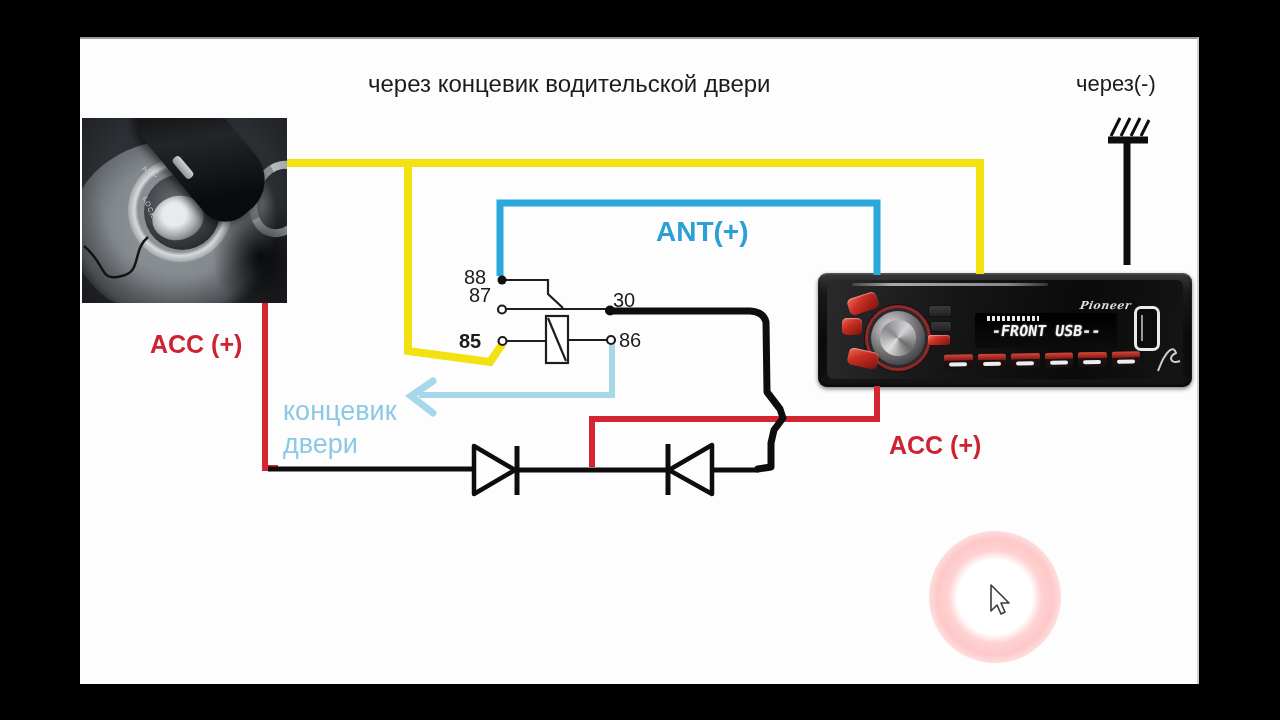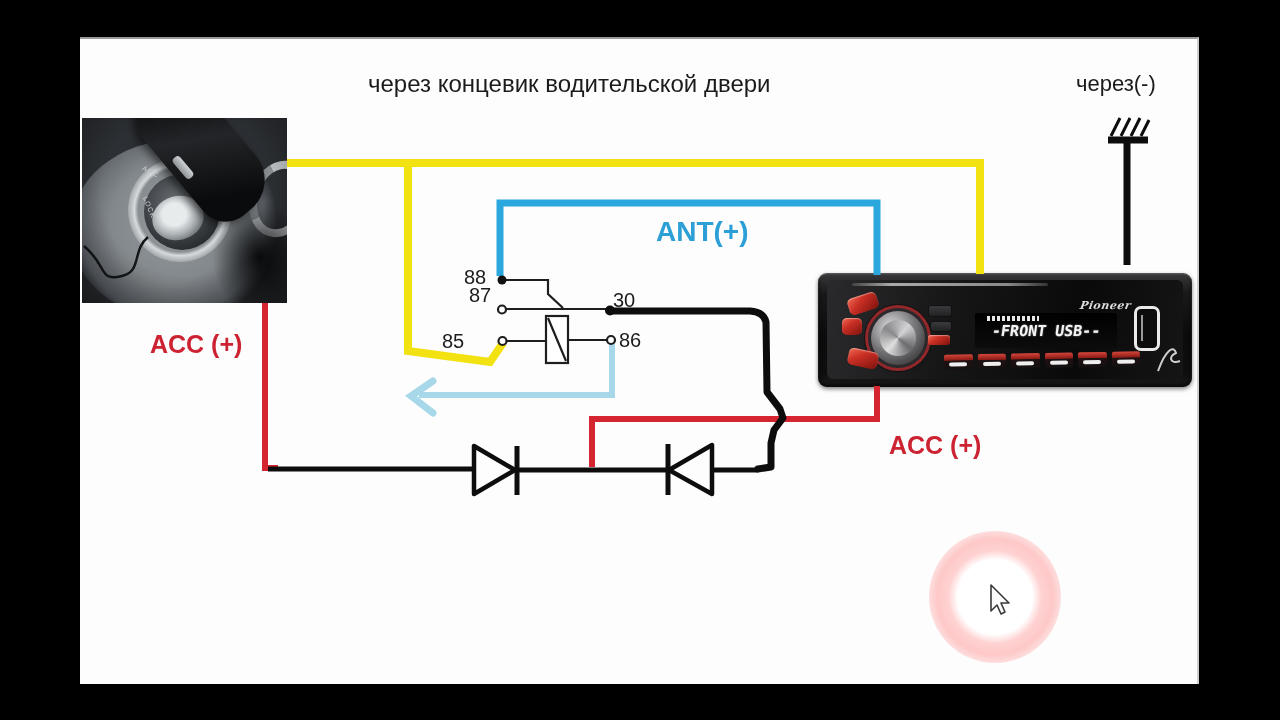--- a/index.html
+++ b/index.html
@@ -9,21 +9,21 @@
           border-top:2px solid #9a9a9a;border-right:2px solid #cfcfcf;box-sizing:border-box;}
   .wires{position:absolute;left:0;top:0;width:1280px;height:720px;z-index:3;pointer-events:none;}
   .lbl{position:absolute;z-index:4;white-space:nowrap;}
   .ttl{left:368px;top:70px;font-size:24px;color:#1b1b1b;}
   .mass{left:1076px;top:71px;font-size:22px;color:#1b1b1b;}
   .ant{left:656px;top:216px;font-size:28px;color:#2b9fd6;font-weight:600;}
   .accl{left:150px;top:330px;font-size:25px;color:#cc2231;font-weight:600;}
   .accr{left:889px;top:431px;font-size:25px;color:#cc2231;font-weight:600;}
   .door{left:283px;top:395px;font-size:27px;line-height:33px;color:#8cc9e5;}
   .pin{font-size:20px;color:#1c1c1e;}
-  .p88{left:464px;top:266px;} .p87{left:469px;top:284px;} .p85{left:442px;top:330px;}
+  .p88{left:464px;top:266px;} .p87{left:469px;top:284px;} .p85{left:459px;top:330px;font-weight:bold;}
   .p30{left:613px;top:289px;} .p86{left:619px;top:329px;}
 
   
   .photo{position:absolute;left:82px;top:118px;width:205px;height:185px;background:#2c2f33;
          overflow:hidden;z-index:2;}
   .photo *{position:absolute;}
   .ph-donut{left:-12px;top:22px;width:215px;height:180px;border-radius:50%;
     background:radial-gradient(circle at 47% 46%, #93989c 0%, #83888c 40%, #60656b 62%, rgba(44,47,51,0) 71%);}
   .ph-bezel{left:46px;top:40px;width:104px;height:104px;border-radius:50%;
     background:radial-gradient(circle, rgba(0,0,0,0) 0 57%, #d6dadc 62%, #9ba0a4 72%, #52575c 82%, rgba(0,0,0,0) 86%);}
@@ -203,20 +203,24 @@
       <circle cx="502.5" cy="341" r="4" fill="#ffffff"></circle>
       <circle cx="611" cy="340" r="4" fill="#ffffff"></circle>
     </g>
   </svg>
 
   <div class="lbl ttl">через концевик водительской двери</div>
   <div class="lbl mass">через(-)</div>
   <div class="lbl ant">ANT(+)</div>
   <div class="lbl accl">ACC (+)</div>
   <div class="lbl accr">ACC (+)</div>
+  <div class="lbl door">
+    <div>концевик</div>
+    <div>двери</div>
+  </div>
   <div class="lbl pin p88">88</div>
   <div class="lbl pin p87">87</div>
   <div class="lbl pin p85">85</div>
   <div class="lbl pin p30">30</div>
   <div class="lbl pin p86">86</div>
 
   <div class="cursor-glow"></div>
   <svg class="cursor-arrow" width="1280" height="720">
     <polygon points="991,585 991,611 997,605 1001,614 1005,612 1001,603 1009,603" fill="#fbfbfb" stroke="#3a3a3a" stroke-width="1.6" stroke-linejoin="round"></polygon>
   </svg>

